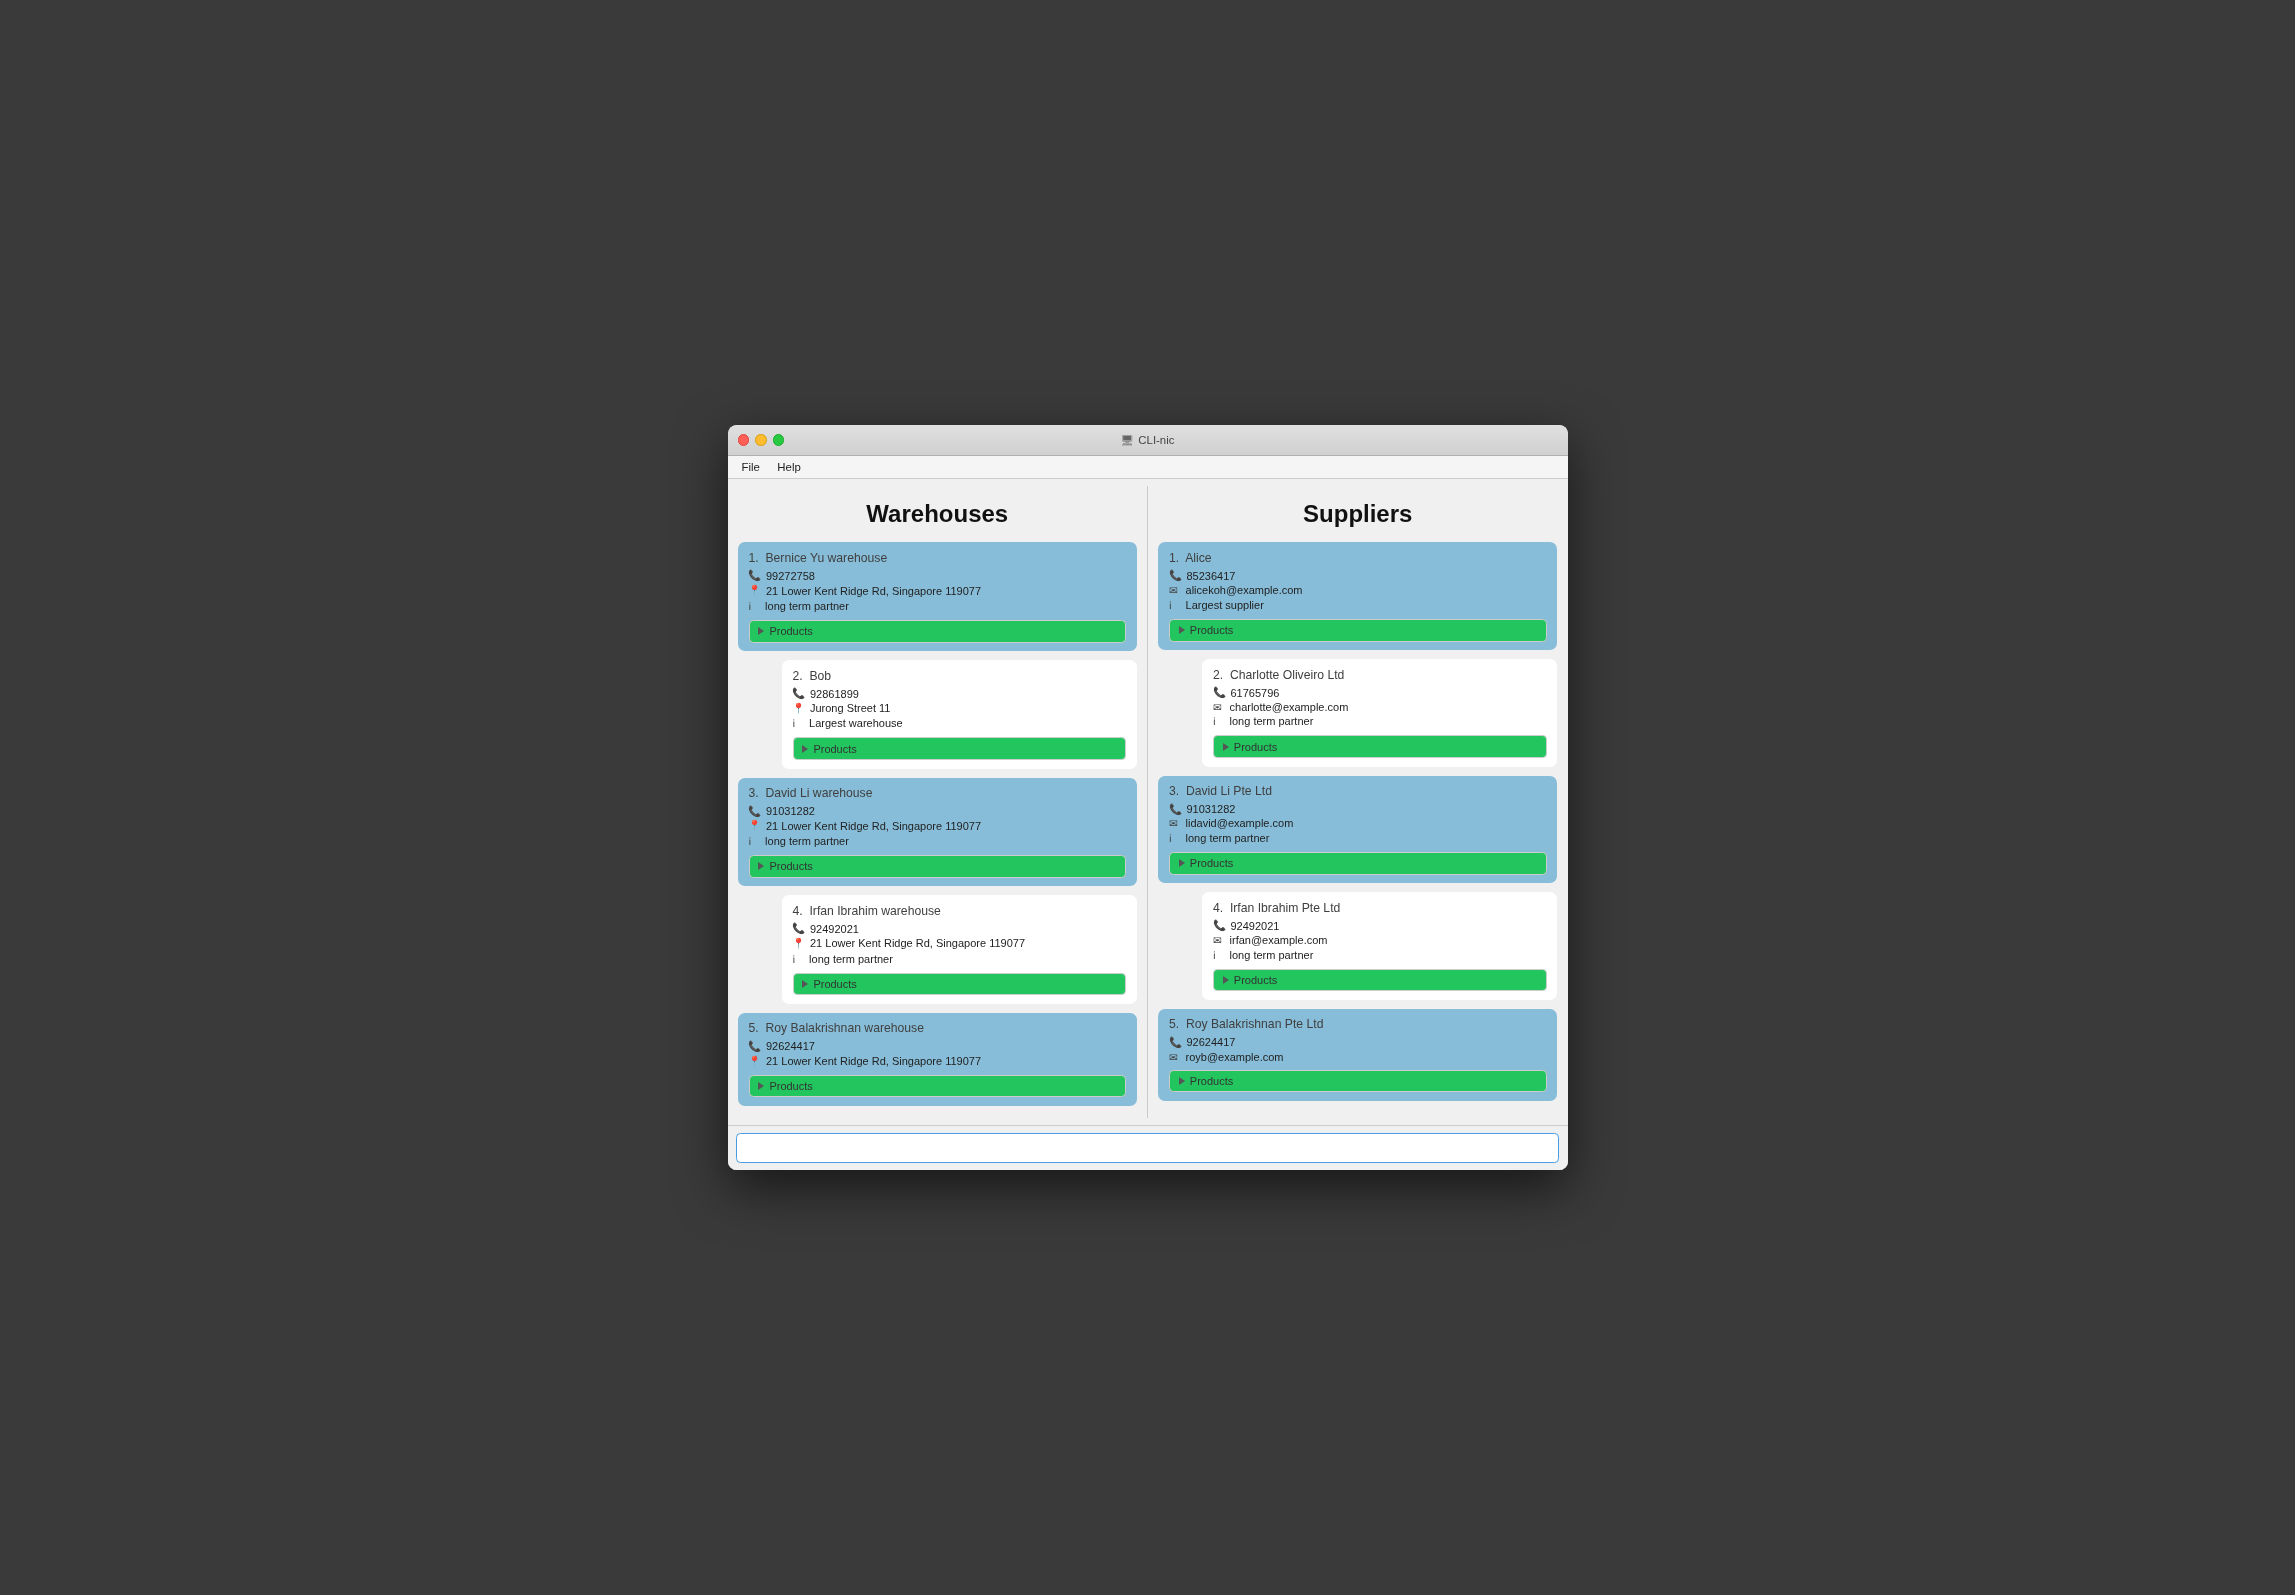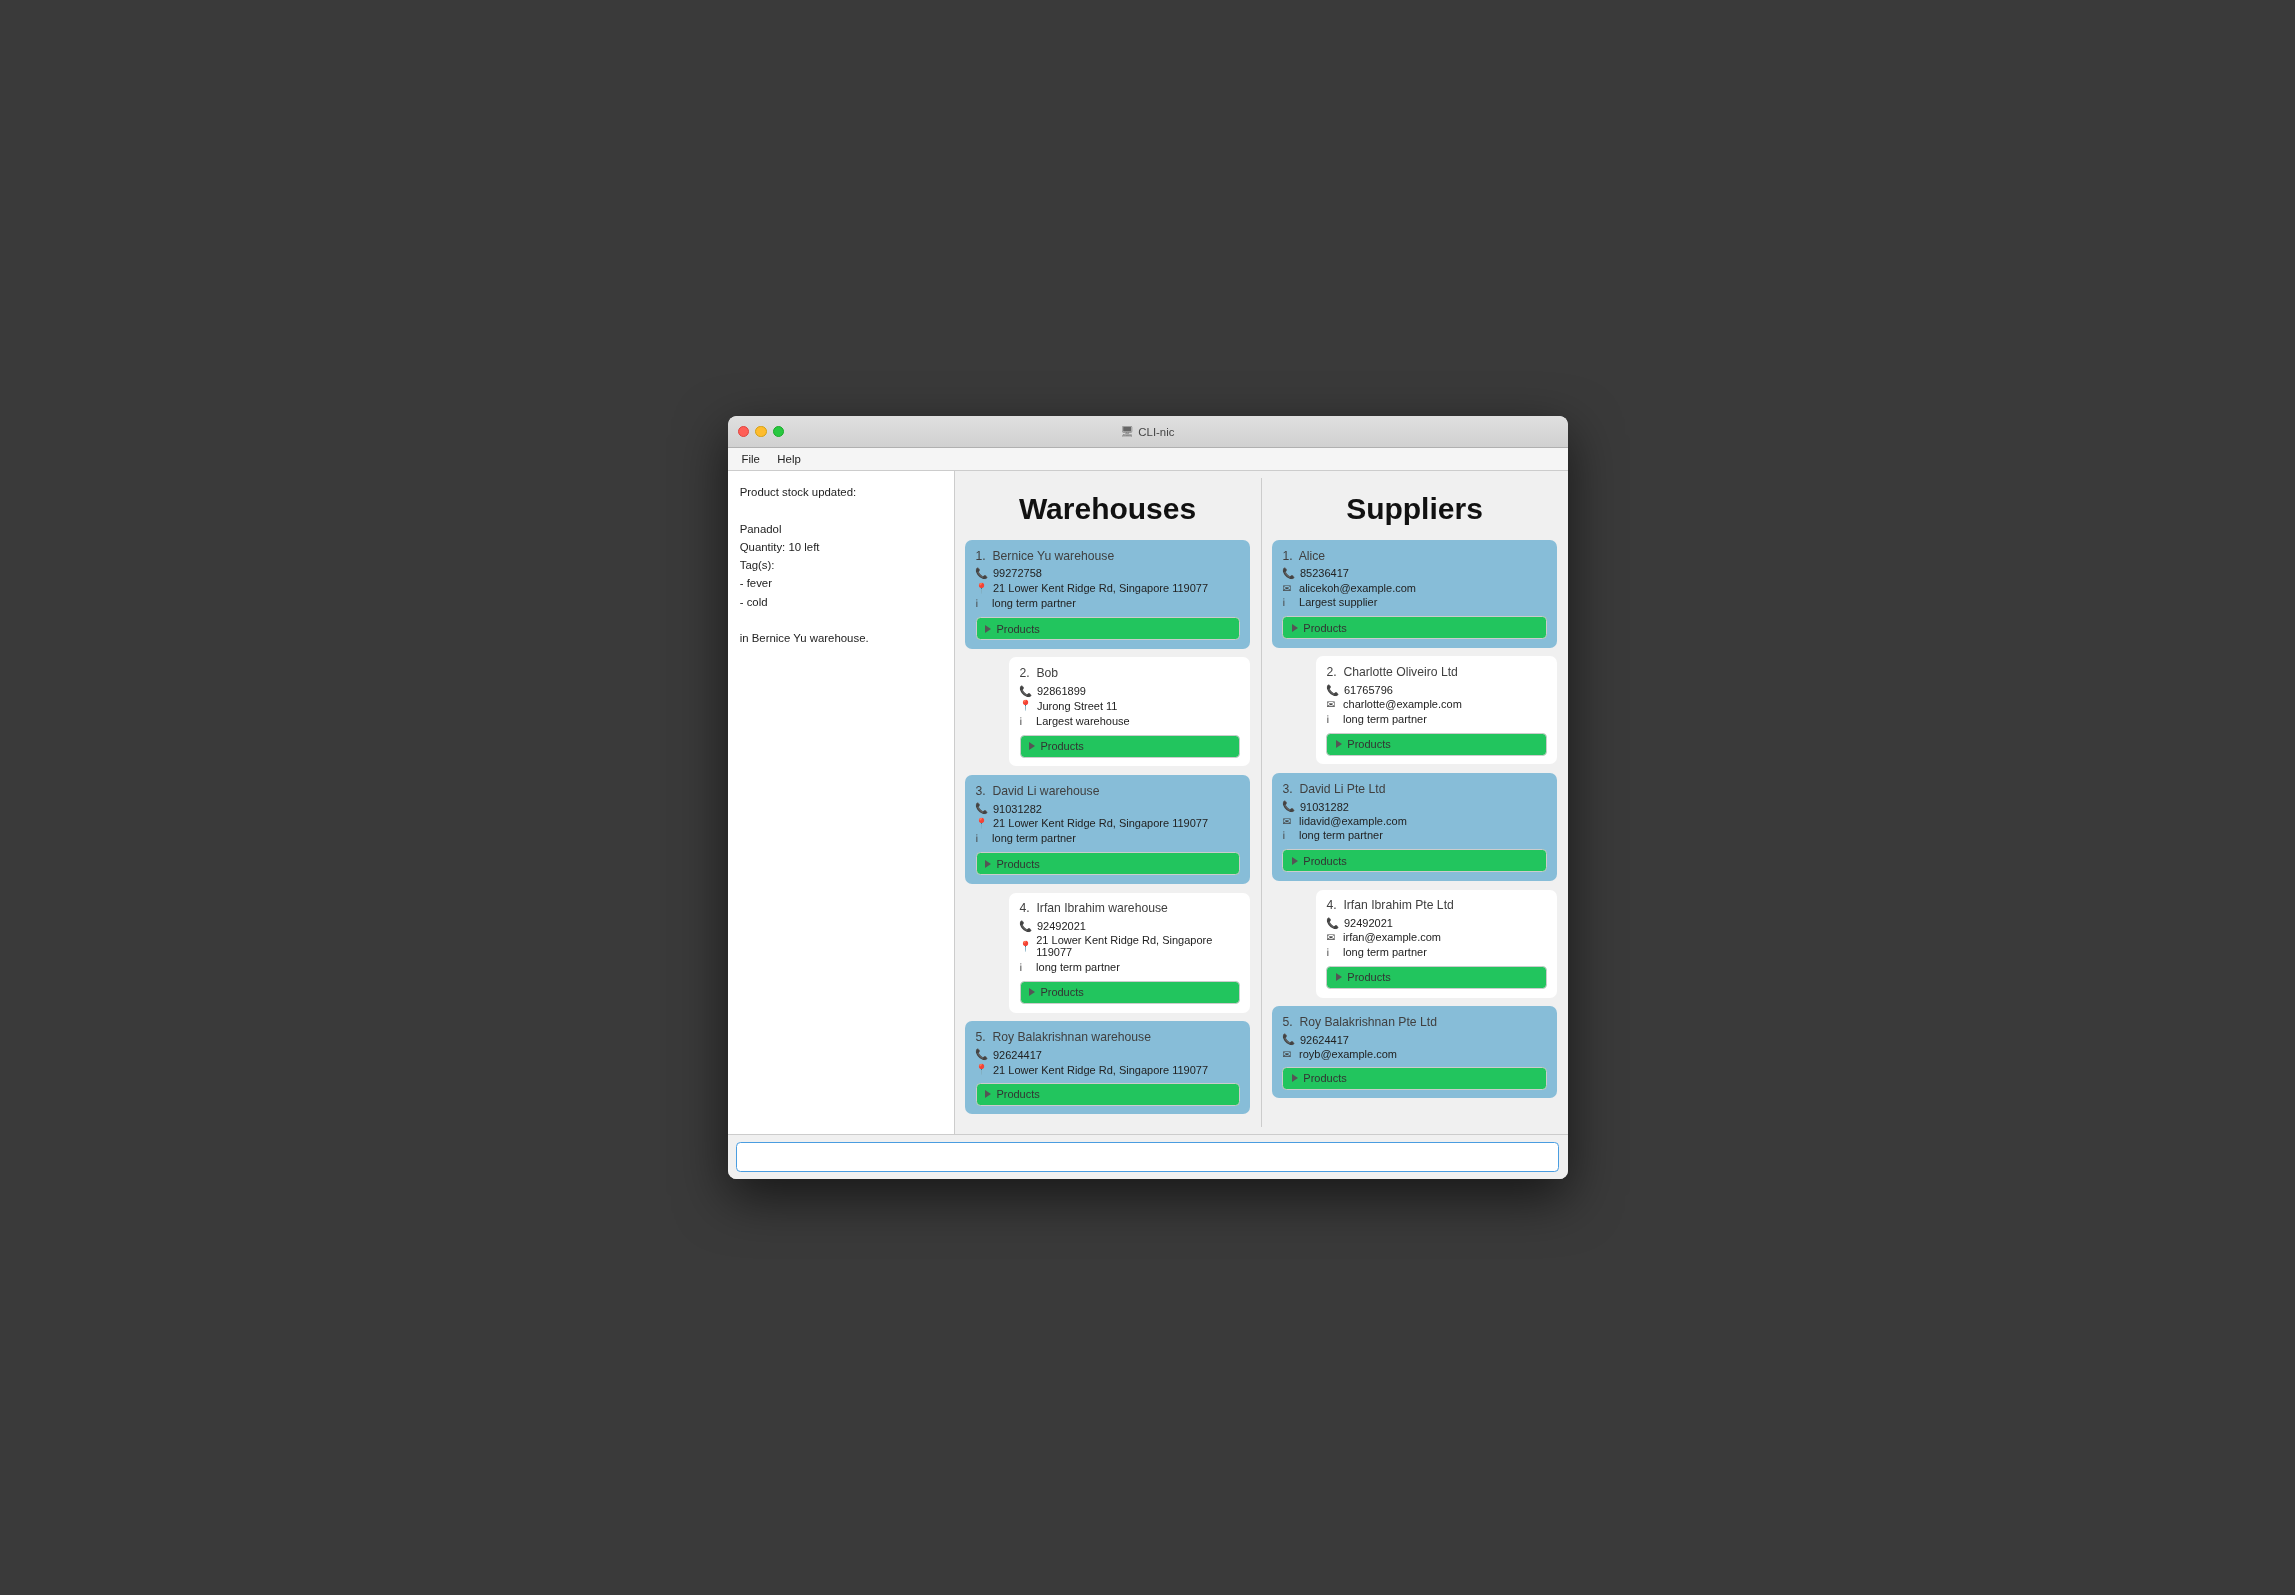--- a/index.html
+++ b/index.html
@@ -108,21 +108,21 @@
     }
 
     .panel-section {
       flex: 1;
       display: flex;
       flex-direction: column;
       padding: 0;
     }
 
     .panel-title {
-      font-size: 30px;
+      font-size: 24px;
       font-weight: bold;
       text-align: center;
       padding: 21px 0 14px 0;
       color: #111;
     }
 
     .panel-divider {
       width: 0.9px;
       background: #ccc;
       margin: 7px 0;
@@ -239,31 +239,20 @@
     </div>
   </div>
 
   <div class="menubar">
     <div class="menu-item">File</div>
     <div class="menu-item">Help</div>
   </div>
 
   <div class="content-area">
 
-    <div class="left-panel">
-      <div style="white-space: pre-line;">Product stock updated:
-
-Panadol
-Quantity: 10 left
-Tag(s):
-- fever
-- cold
-
-in Bernice Yu warehouse.</div>
-    </div>
 
     <div class="main-panels">
 
       <div class="panel-section">
         <div class="panel-title">Warehouses</div>
         <div class="cards-container" id="warehouses-container">
 
         <div class="card">
       <div class="card-header">1.&nbsp; Bernice Yu warehouse</div>
       <div class="card-info">

